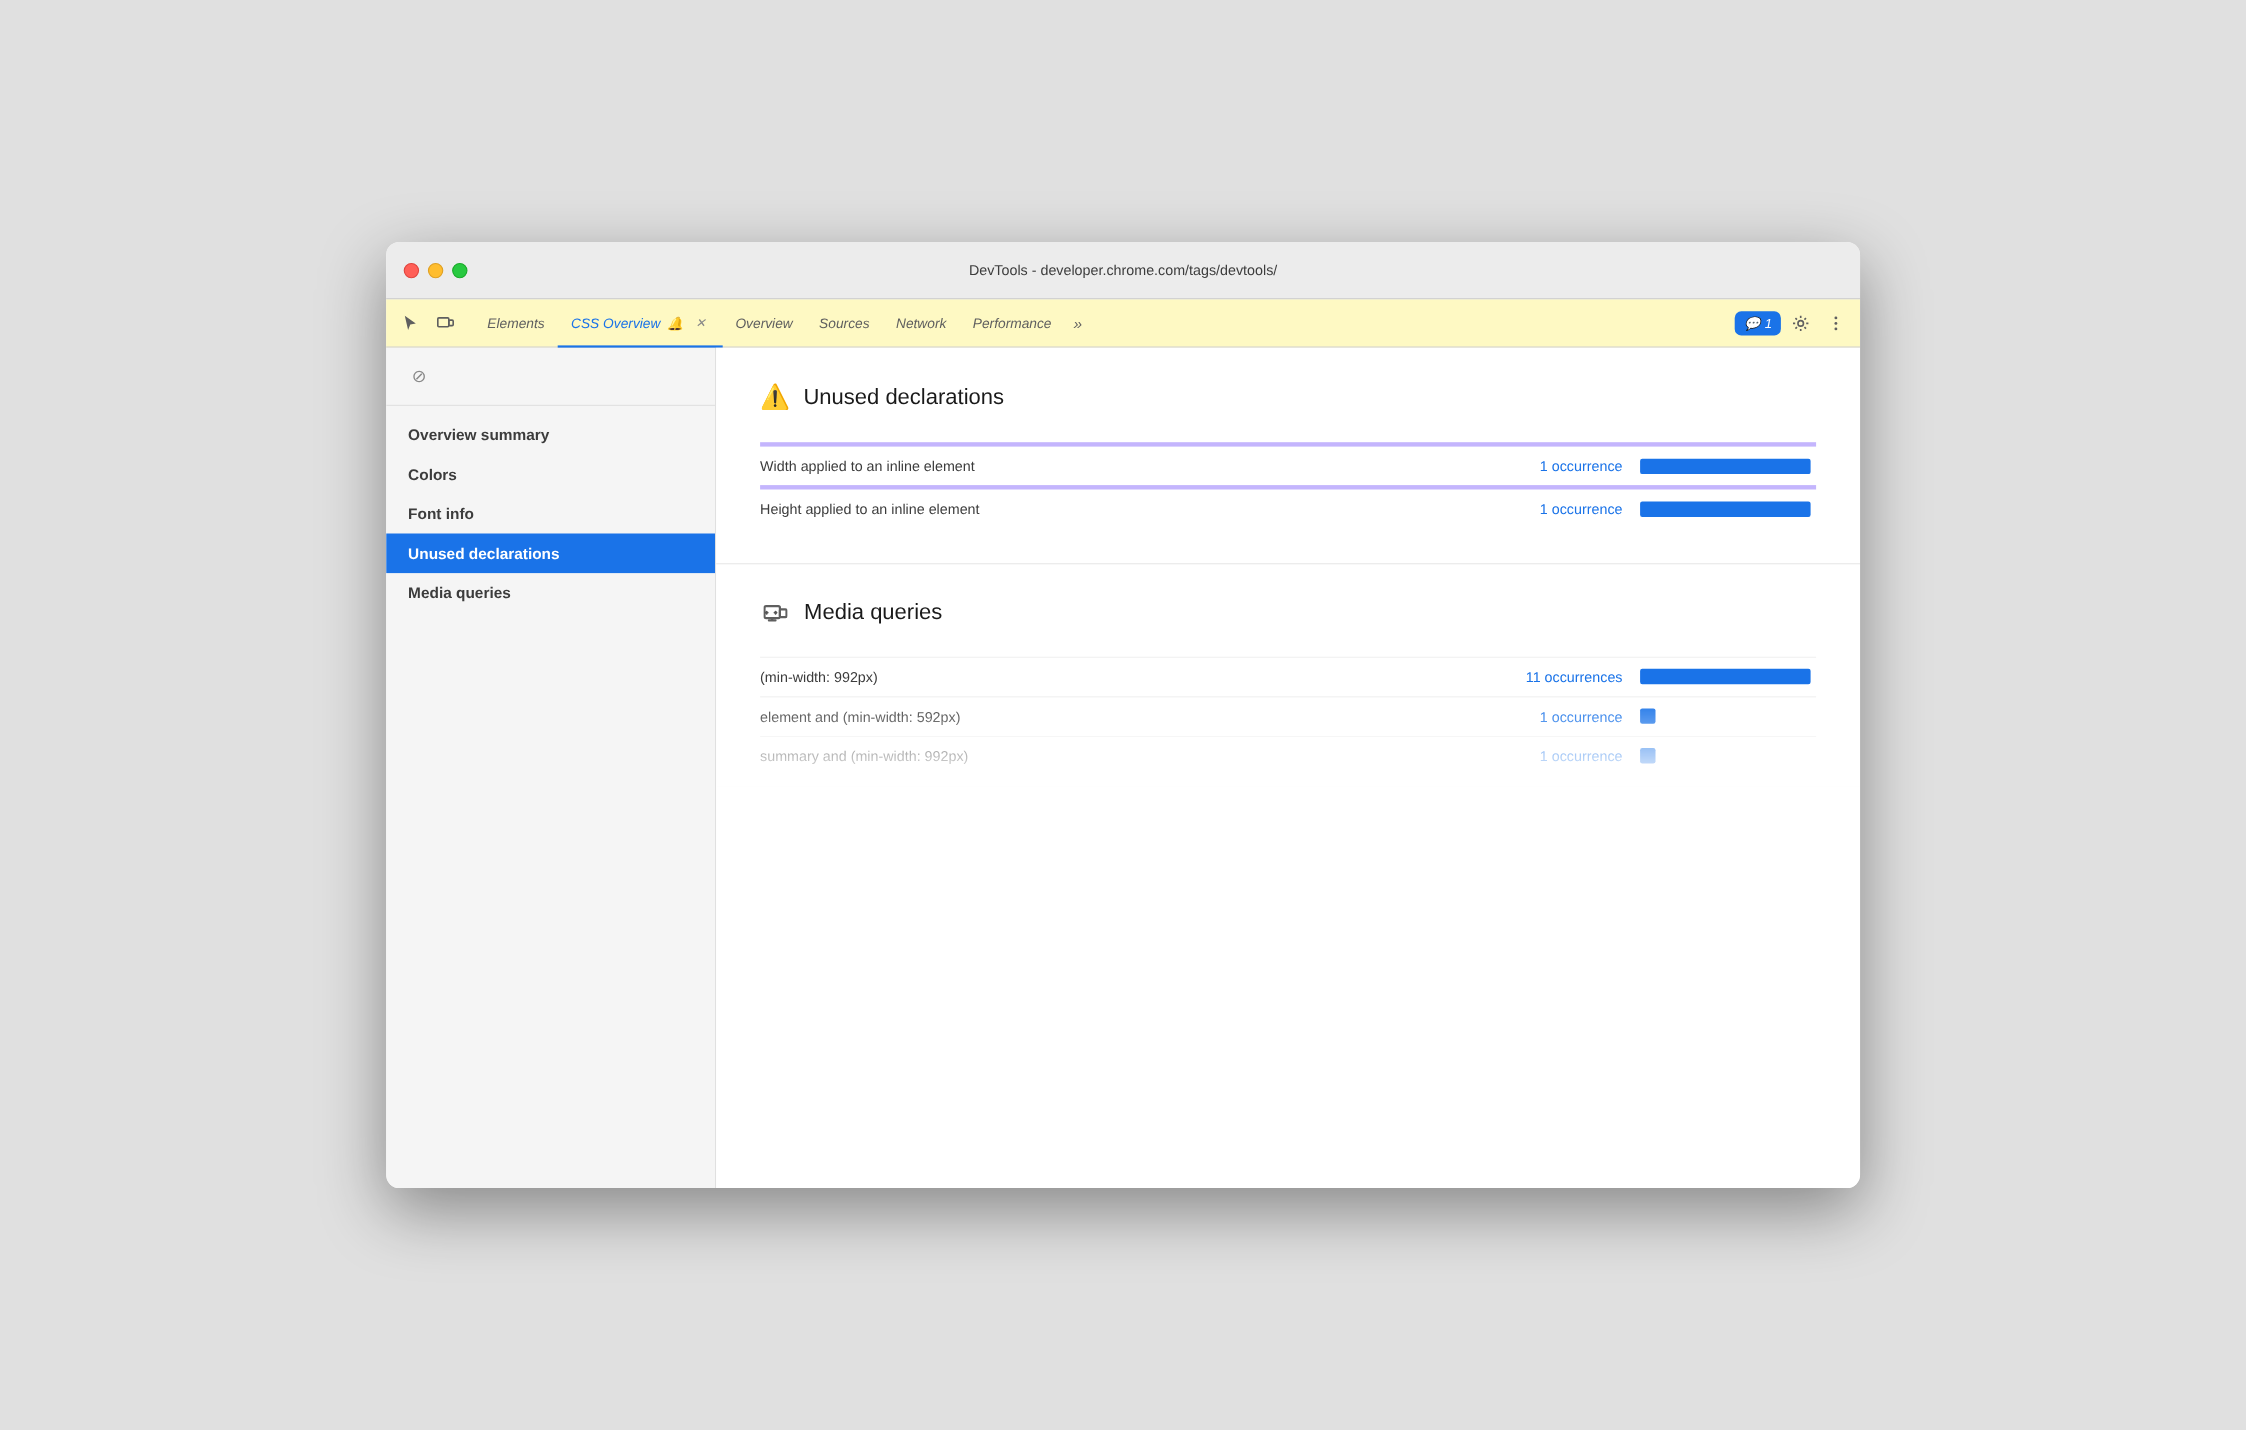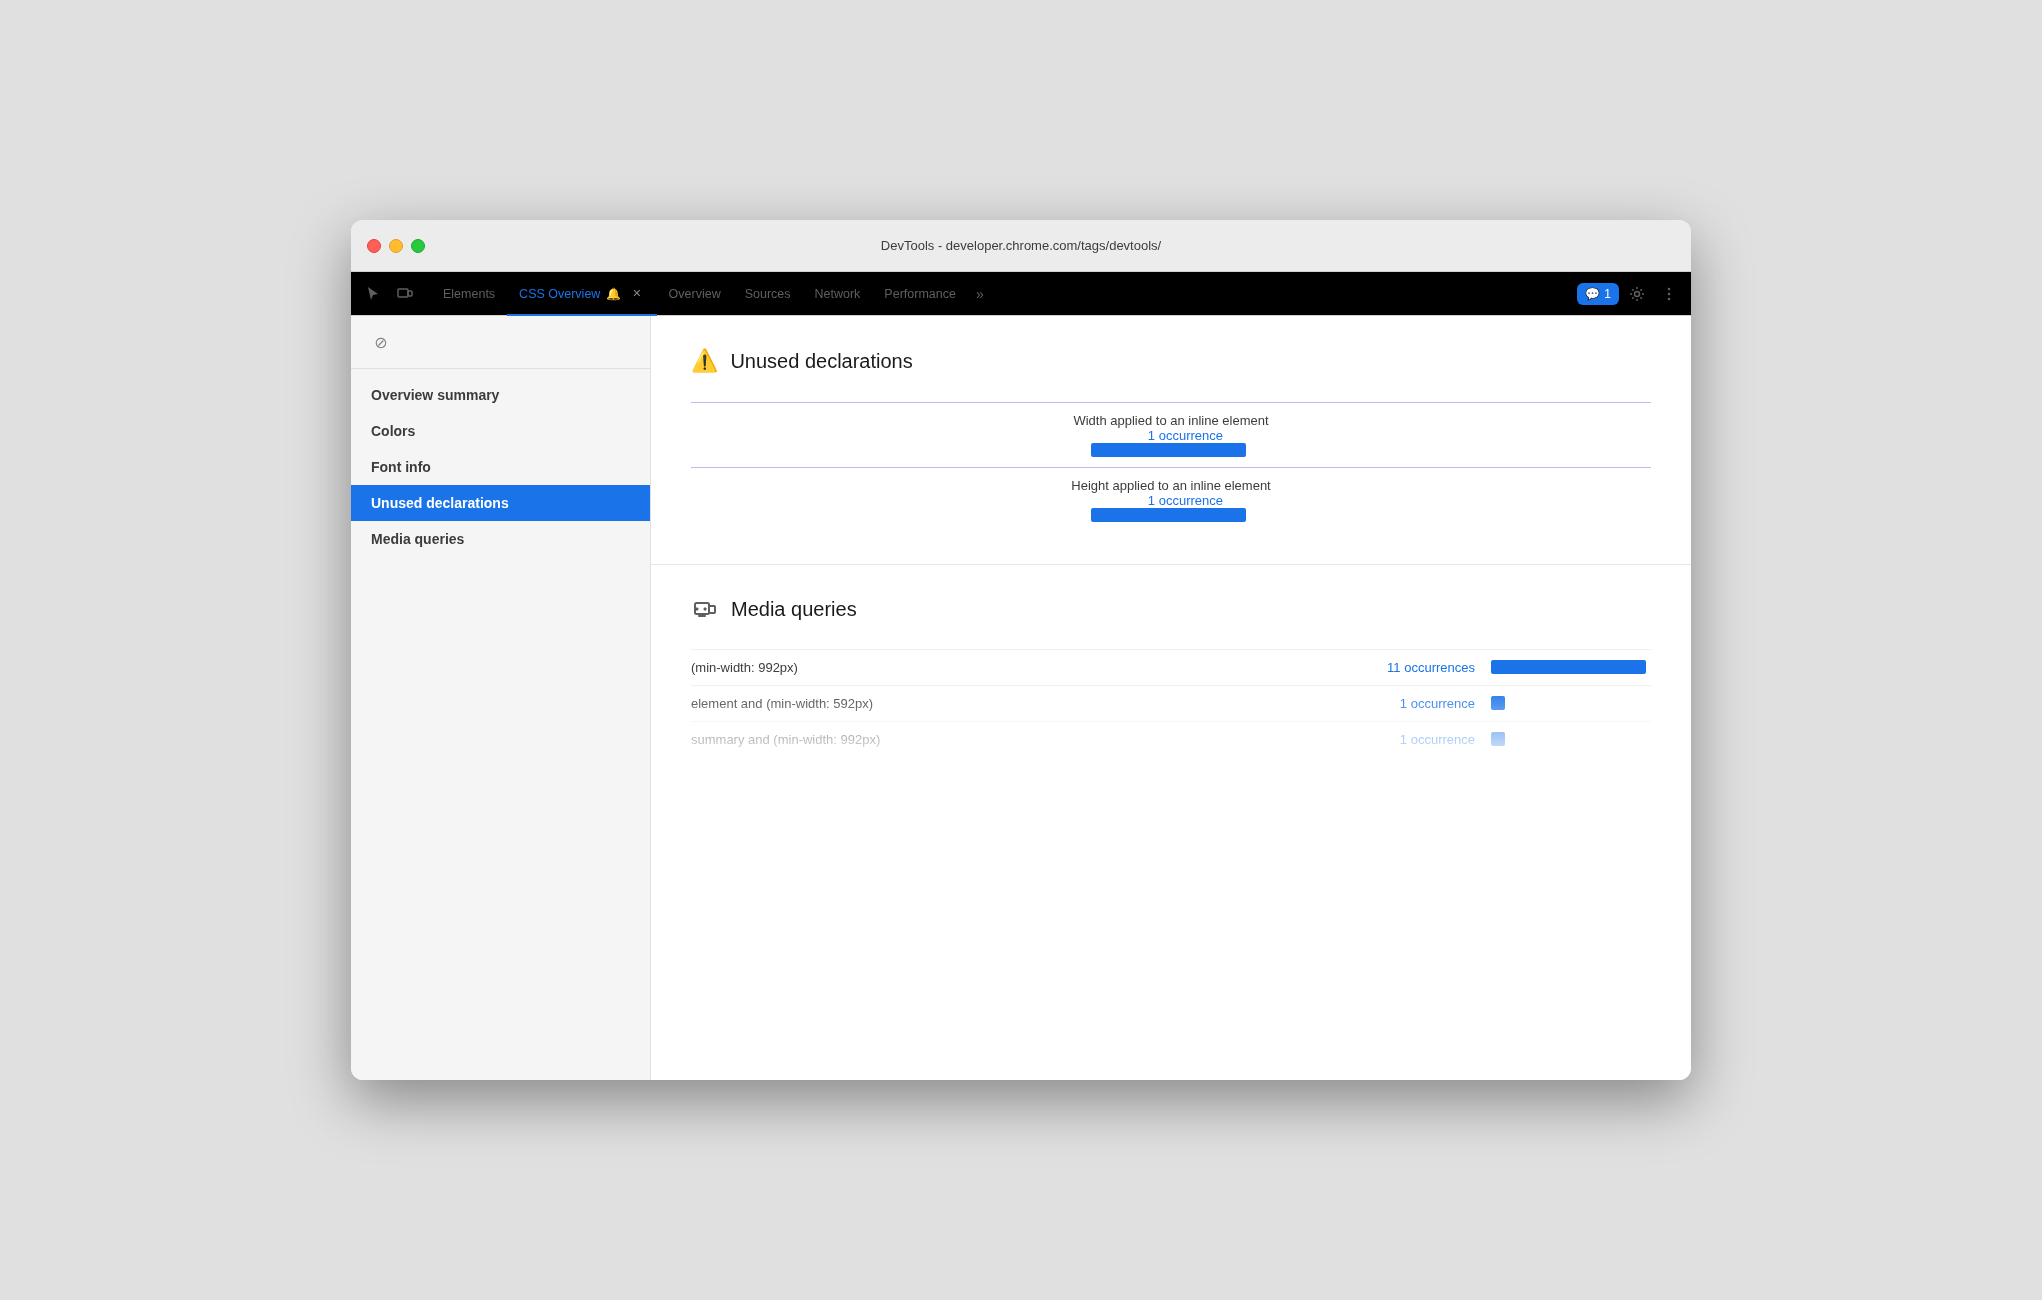--- a/index.html
+++ b/index.html
@@ -48,27 +48,28 @@
     .titlebar-title {
       position: absolute;
       left: 50%;
       transform: translateX(-50%);
       font-size: 13px;
       color: #3c3c3c;
       font-weight: 500;
     }
     
     .tabbar {
-      background: #000000;
+      background: #fef9c3;
       border-bottom: 1px solid #d0d0d0;
       height: 44px;
       display: flex;
       align-items: stretch;
       padding: 0 8px;
       flex-shrink: 0;
+      font-style: italic;
     }
     .tabbar-icons {
       display: flex;
       align-items: center;
       gap: 4px;
       padding-right: 12px;
     }
     .tabbar-icon-btn {
       width: 28px;
       height: 28px;
@@ -212,22 +213,21 @@
     .section-title {
       font-size: 20px;
       font-weight: 400;
       color: #1a1a1a;
     }
     
     .declaration-row {
       display: flex;
       align-items: center;
       padding: 10px 0;
-      border-top: 1px solid #c4b5fd;
-      flex-direction: column;
+      border-top: 4px solid #c4b5fd;
     }
     .declaration-label {
       flex: 1;
       font-size: 13px;
       color: #3c3c3c;
     }
     .occurrence-link {
       font-size: 13px;
       color: #1a73e8;
       text-decoration: none;

